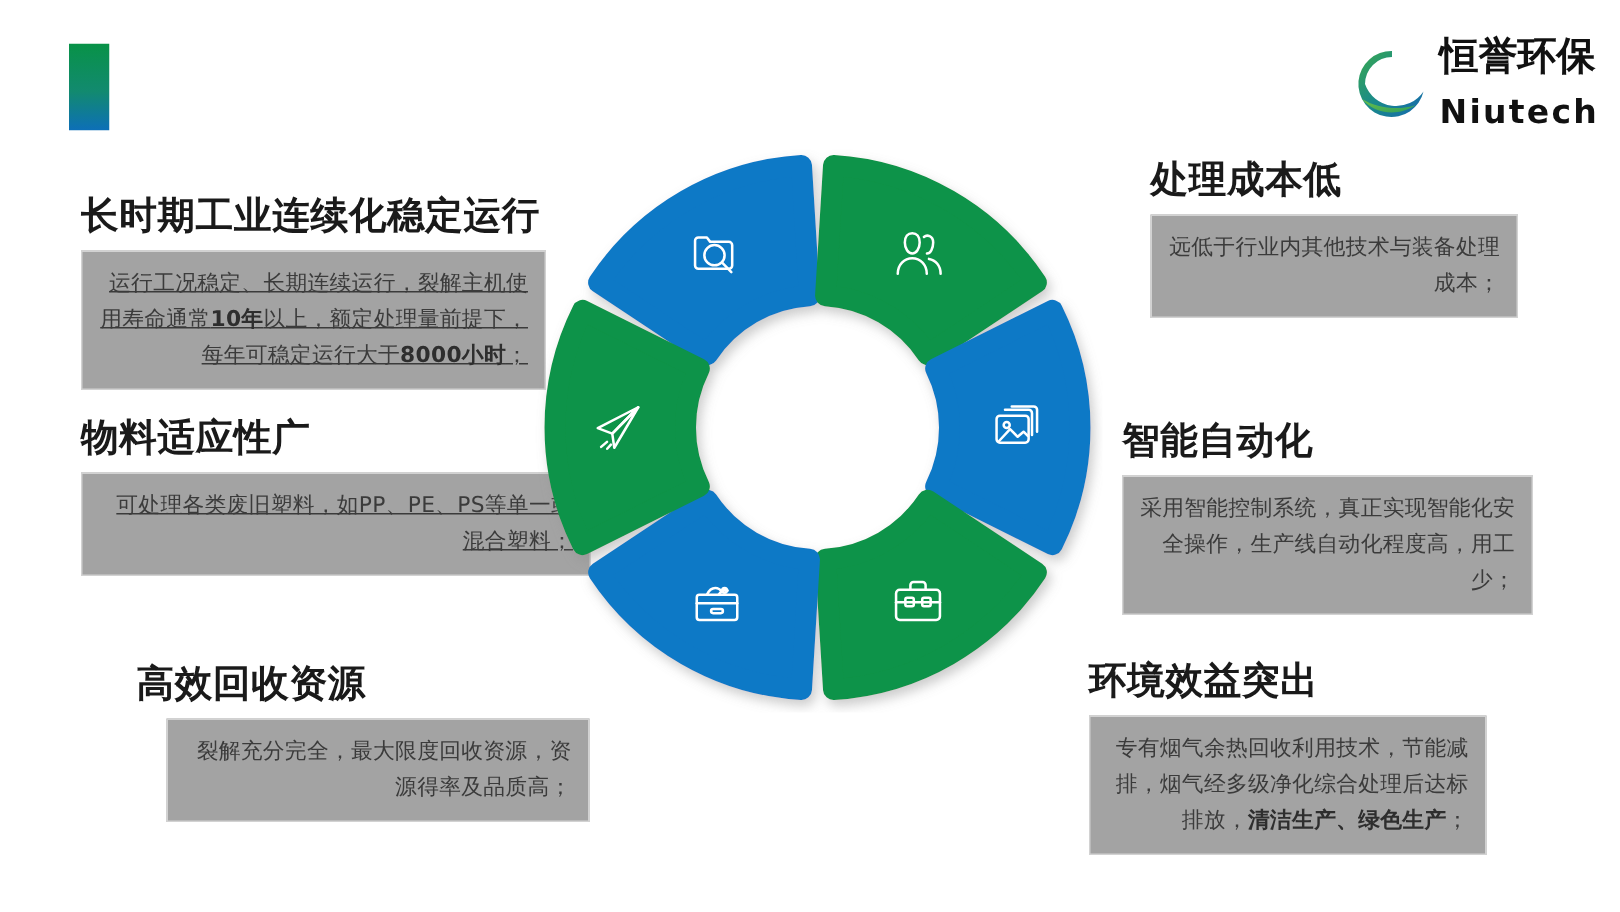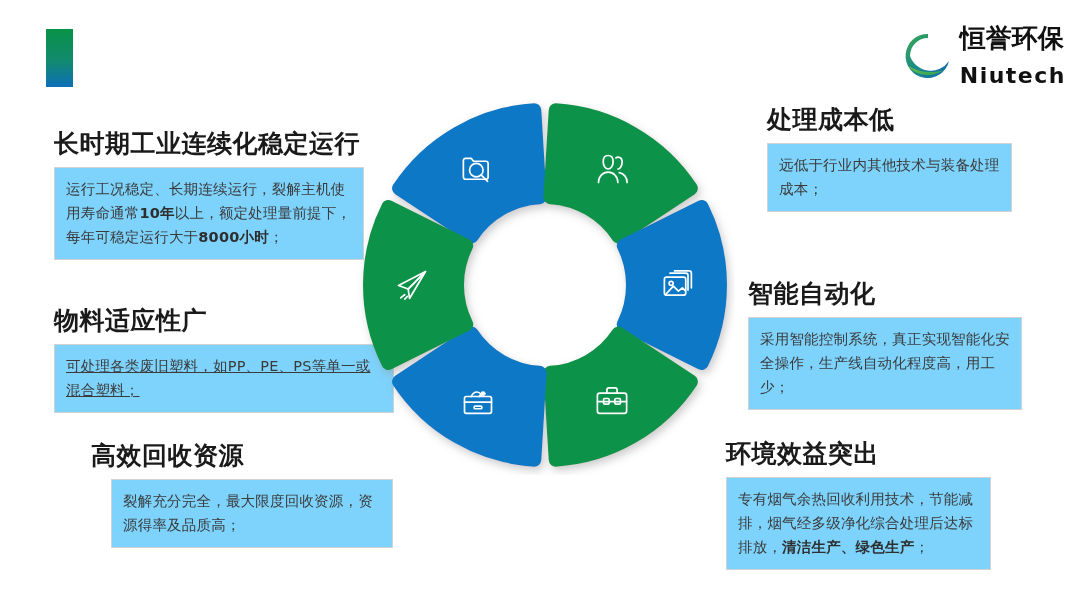--- a/index.html
+++ b/index.html
@@ -83,33 +83,34 @@
     font-size: 25px;
     font-weight: bold;
     color: #1a1a1a;
     line-height: 32px;
     letter-spacing: 0.5px;
     white-space: nowrap;
     margin-bottom: 7px;
   }
   .feature-box {
     border: 1px solid #d2d2d2;
-    background: #7dd3fc;
+    background: #a3a3a3;
     padding: 9px 11px 10px 11px;
     box-sizing: border-box;
     font-size: 14.5px;
     line-height: 24px;
     color: #3b3b3b;
     letter-spacing: 0.2px;
+    text-align: right;
   }
   .feature-box b { font-weight: bold; color: #2e2e2e; }
 
   .f1 { left: 54px; top: 128px; width: 310px; }
-  .f1 .feature-box { width: 310px; }
-  .f2 { left: 54px; top: 276px; width: 297px; margin-top: 29px; }
+  .f1 .feature-box { width: 310px; text-decoration: underline; }
+  .f2 { left: 54px; top: 276px; width: 297px; }
   .f2 .feature-box { width: 340px; text-decoration: underline; }
   .f3 { left: 91px; top: 440px; width: 275px; }
   .f3 .feature-box { width: 282px; margin-left: 20px; }
 
   .f4 { left: 725px; top: 104px; width: 245px; margin-left: 42px; }
   .f4 .feature-box { width: 245px; }
   .f5 { left: 748px; top: 278px; width: 245px; }
   .f5 .feature-box { width: 274px; }
   .f6 { left: 726px; top: 438px; width: 210px; }
   .f6 .feature-box { width: 265px; }

